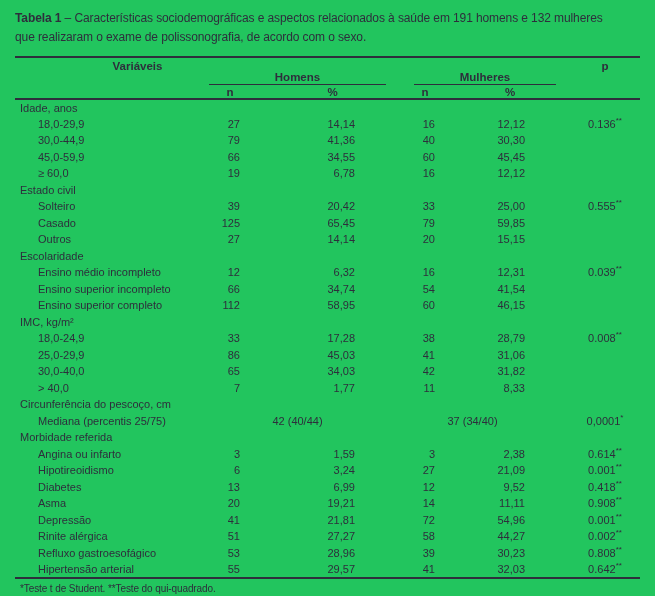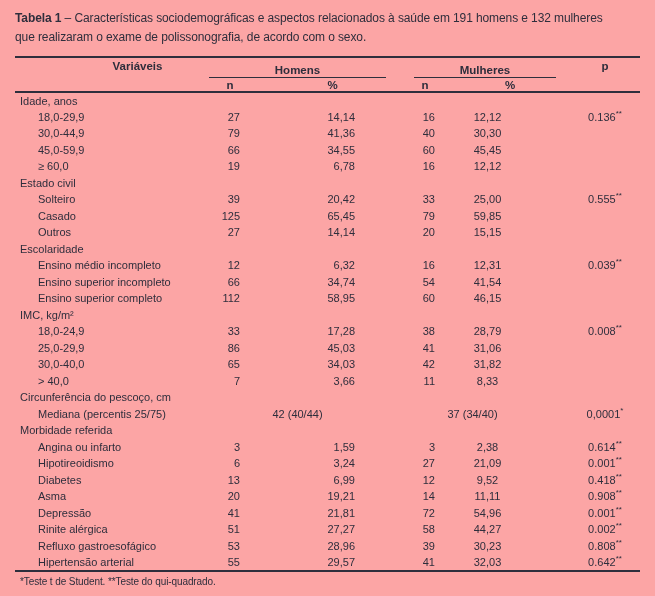--- a/index.html
+++ b/index.html
@@ -6,21 +6,21 @@
   html, body { background: #ffffff; }
   body {
     width: 655px; height: 596px;
     font-family: "Liberation Sans", sans-serif;
     color: #2e2e3c;
   }
   .page {
     width: 655px; height: 596px;
     padding: 9px 15px 0 15px;
     overflow: hidden;
-    background: #fca5a5;
+    background: #22c55e;
   }
   .caption {
     font-size: 12px;
     line-height: 19px;
     letter-spacing: -0.1px;
     margin-bottom: 9px;
   }
   .caption .t-line { display: block; white-space: nowrap; }
   .caption b { font-weight: bold; }
 
@@ -32,40 +32,40 @@
     border-bottom: 2px solid #2e2e3c;
   }
   thead { border-bottom: 2px solid #2e2e3c; }
   thead th { font-weight: bold; font-size: 11.5px; vertical-align: top; padding: 0; }
   th.h-var { text-align: center; padding-left: 65px; padding-top: 2px; height: 17px; }
   th.h-p   { text-align: center; padding-top: 2px; }
   th.h-group { height: 17px; }
   th.h-group .grp {
     display: block;
     margin: 0 14px;
-    padding-top: 6px;
+    padding-top: 13px;
     padding-bottom: 1px;
     text-align: center;
     border-bottom: 1px solid #2e2e3c;
   }
   th.h-sub { height: 14px; text-align: center; vertical-align: middle; padding-top: 1px; }
 
   tbody td {
     font-size: 11px;
     line-height: 12px;
     height: 16.5px;
     vertical-align: middle;
     padding: 0;
   }
   td.section-label { padding-left: 5px; margin-left: 20px; }
   td.c-label       { padding-left: 23px; }
   td.c-n-men       { text-align: right; padding-right: 25px; }
   td.c-pct-men     { text-align: right; padding-right: 45px; }
   td.c-n-women     { text-align: right; padding-right: 15px; }
-  td.c-pct-women   { text-align: center; padding-right: 45px; }
+  td.c-pct-women   { text-align: right; padding-right: 45px; }
   td.c-p           { text-align: center; }
   td.c-span-men    { text-align: center; }
   td.c-span-women  { text-align: center; padding-right: 25px; }
   tbody sup, .c-p sup { font-size: 8px; line-height: 0; vertical-align: super; }
 
   .footnote {
     font-size: 10px;
     margin: 4px 0 0 5px;
     letter-spacing: -0.1px;
   }
@@ -220,21 +220,21 @@
           <td class="c-label">30,0-40,0</td>
           <td class="c-n-men">65</td>
           <td class="c-pct-men">34,03</td>
           <td class="c-n-women">42</td>
           <td class="c-pct-women">31,82</td>
           <td class="c-p"></td>
         </tr>
         <tr>
           <td class="c-label">&gt; 40,0</td>
           <td class="c-n-men">7</td>
-          <td class="c-pct-men">3,66</td>
+          <td class="c-pct-men">1,77</td>
           <td class="c-n-women">11</td>
           <td class="c-pct-women">8,33</td>
           <td class="c-p"></td>
         </tr>
         <tr class="section-row">
           <td class="section-label" colspan="6">Circunferência do pescoço, cm</td>
         </tr>
         <tr>
           <td class="c-label">Mediana (percentis 25/75)</td>
           <td class="c-span-men" colspan="2">42 (40/44)</td>

